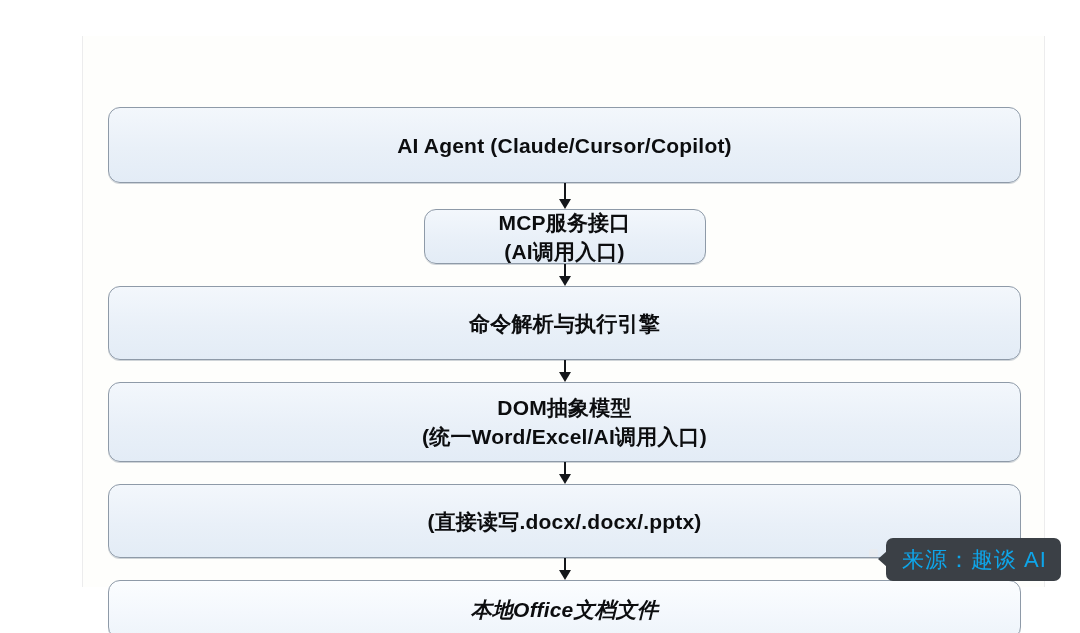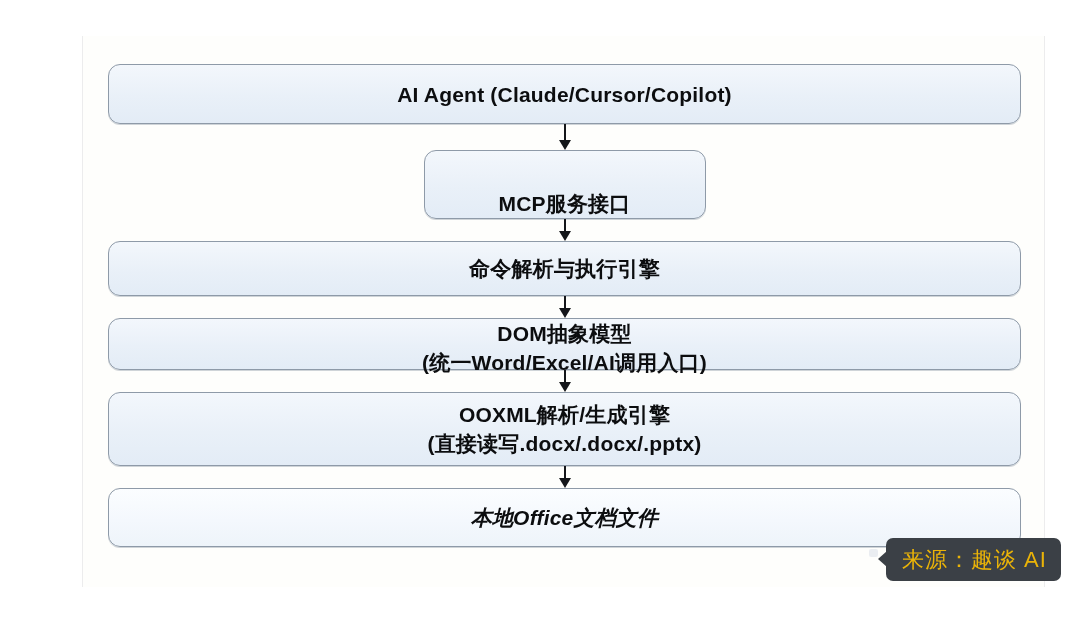--- a/index.html
+++ b/index.html
@@ -57,24 +57,24 @@
     letter-spacing: 0.2px;
     white-space: nowrap;
   }
   .node .line2 {
     font-size: 21px;
     line-height: 29px;
     letter-spacing: 0.2px;
     white-space: nowrap;
   }
   
-  .n-agent   { width: 913px; height: 60px; }
-  .n-mcp     { width: 282px; height: 69px; margin: 0 auto; justify-content: flex-end; }
-  .n-cmd     { width: 913px; height: 55px; gap: 18px; }
-  .n-dom     { width: 913px; height: 52px; justify-content: space-between; }
+  .n-agent   { width: 913px; height: 76px; margin-top: 43px; }
+  .n-mcp     { width: 282px; height: 55px; margin: 0 auto; }
+  .n-cmd     { width: 913px; height: 74px; gap: 18px; }
+  .n-dom     { width: 913px; height: 80px; }
   .n-ooxml   { width: 913px; height: 74px; }
   .n-local   { width: 913px; height: 59px;
                background: linear-gradient(180deg, #fbfdff 0%, #f4f8fd 55%, #eef4fa 100%); font-style: italic; }
 
   
   .arrow {
     position: relative;
     width: 913px;
     height: 26px;
   }
@@ -106,21 +106,21 @@
   .watermark {
     position: absolute;
     left: 886px;
     top: 538px;
     height: 43px;
     padding: 0 14px 0 16px;
     background: #3b4046;
     border-radius: 7px;
     display: flex;
     align-items: center;
-    color: #eab308;
+    color: #0ea5e9;
     font-size: 22px;
     letter-spacing: 1px;
     white-space: nowrap;
   }
   .watermark .tail {
     position: absolute;
     left: -8px;
     top: 13px;
     width: 0;
     height: 0;
@@ -152,20 +152,21 @@
       <div class="line1">AI Agent (Claude/Cursor/Copilot)</div>
     </div>
 
     <div class="arrow">
       <div class="shaft"></div>
       <div class="head"></div>
     </div>
 
     <div class="n-mcp node">
       <div class="line1">MCP服务接口</div>
+      <div class="line2">(AI调用入口)</div>
     </div>
 
     <div class="arrow short">
       <div class="shaft"></div>
       <div class="head"></div>
     </div>
 
     <div class="node n-cmd">
       <div class="line1">命令解析与执行引擎</div>
     </div>
@@ -179,21 +180,20 @@
       <div class="line1">DOM抽象模型</div>
       <div class="line2">(统一Word/Excel/AI调用入口)</div>
     </div>
 
     <div class="arrow short">
       <div class="shaft"></div>
       <div class="head"></div>
     </div>
 
     <div class="node n-ooxml">
-      <div class="line1">OOXML解析/生成引擎</div>
       <div class="line2">(直接读写.docx/.docx/.pptx)</div>
     </div>
 
     <div class="arrow short">
       <div class="shaft"></div>
       <div class="head"></div>
     </div>
 
     <div class="node n-local">
       <div class="line1">本地Office文档文件</div>

